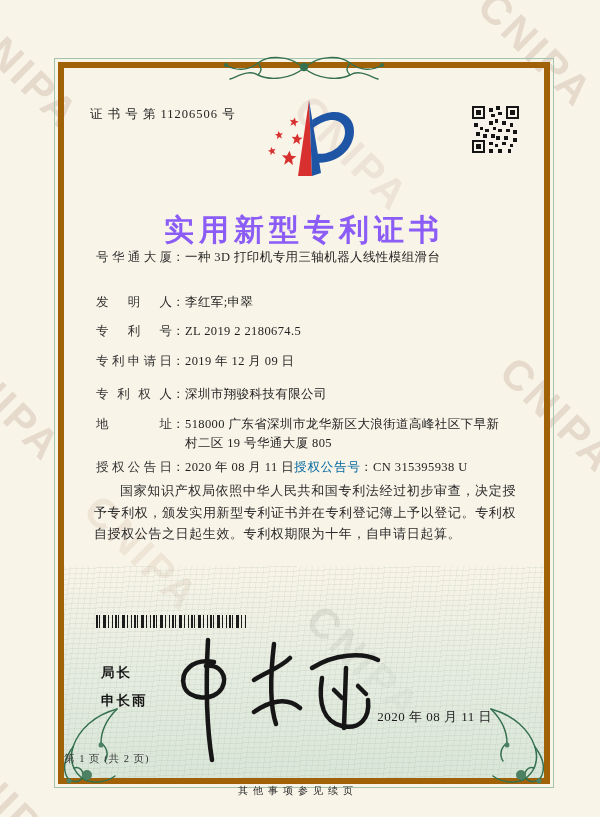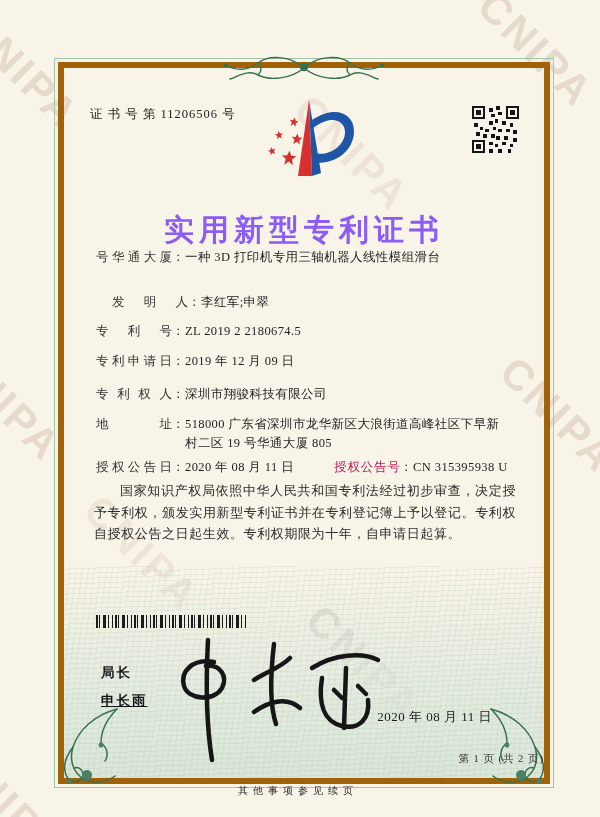--- a/index.html
+++ b/index.html
@@ -49,51 +49,51 @@
     position:absolute;left:0;right:0;top:106px;text-align:center;z-index:5;
     font-size:30px;font-weight:700;letter-spacing:5px;color:#8b5cf6;margin-top:36px;
   }
   
   .frow{position:absolute;left:32px;right:26px;font-size:12.5px;color:#222;z-index:5;line-height:19px;}
   .flabel{
     display:inline-block;width:76px;vertical-align:top;
     text-align:justify;text-align-last:justify;color:#333;
   }
   .flabel2{
-    display:inline-block;width:66px;vertical-align:top;margin-left:40px;
-    text-align:justify;text-align-last:justify;color:#be185d;
+    display:inline-block;width:66px;vertical-align:top;
+    text-align:justify;text-align-last:justify;color:#0369a1;
   }
   .fcolon{display:inline-block;width:13px;vertical-align:top;color:#333;}
   .fvalue{display:inline-block;vertical-align:top;color:#1f1f1f;letter-spacing:0.4px;}
   .fvalue.addr{width:322px;}
-  .r0{top:180px;} .r1{top:225px;margin-left:16px;} .r2{top:254px;} .r3{top:284px;}
+  .r0{top:180px;} .r1{top:225px;} .r2{top:254px;} .r3{top:284px;}
   .r4{top:317px;} .r5{top:347px;} .r6{top:390px;}
   
   .paras{position:absolute;left:30px;right:28px;top:412px;z-index:5;}
   .paras p{
     margin:0;font-size:13px;line-height:21.5px;letter-spacing:0.6px;
     text-indent:2em;text-align:justify;color:#2b2b2b;
   }
   
   .barcode{
     position:absolute;left:32px;top:547px;width:150px;height:13px;z-index:5;
     background:repeating-linear-gradient(90deg,
       #1b1b1b 0 2px,transparent 2px 3px,
       #1b1b1b 3px 4px,transparent 4px 7px,
       #1b1b1b 7px 10px,transparent 10px 12px,
       #1b1b1b 12px 13px,transparent 13px 16px,
       #1b1b1b 16px 17px,transparent 17px 19px);
   }
   .signer-title{position:absolute;left:37px;top:596px;z-index:5;
     font-family:"Liberation Sans","DejaVu Sans",sans-serif;font-size:13.5px;font-weight:600;letter-spacing:2px;color:#151515;text-align:center;}
   .signer-name{position:absolute;left:37px;top:624px;z-index:5;
-    font-family:"Liberation Sans","DejaVu Sans",sans-serif;font-size:13.5px;font-weight:600;letter-spacing:2px;color:#151515;text-decoration:underline;}
+    font-family:"Liberation Sans","DejaVu Sans",sans-serif;font-size:13.5px;font-weight:600;letter-spacing:2px;color:#151515;}
   .signature{position:absolute;left:98px;top:558px;z-index:5;}
   .grant-date{position:absolute;right:52px;top:640px;z-index:5;font-size:13px;letter-spacing:0.5px;color:#1d1d1d;}
-  .page-info{position:absolute;left:0;right:0;top:684px;text-align:right;z-index:5;font-size:10.5px;letter-spacing:1px;color:#333;}
+  .page-info{position:absolute;left:0;right:0;top:684px;text-align:left;z-index:5;font-size:10.5px;letter-spacing:1px;color:#333;}
   .footer-note{
     position:absolute;left:0;right:4px;top:784px;text-align:center;z-index:3;
     font-size:10px;letter-spacing:5px;color:#2b2b2b;
   }
 </style>
 </head>
 <body>
 
 <span class="wm wm1">CNIPA</span>
 <span class="wm wm2">CNIPA</span>

